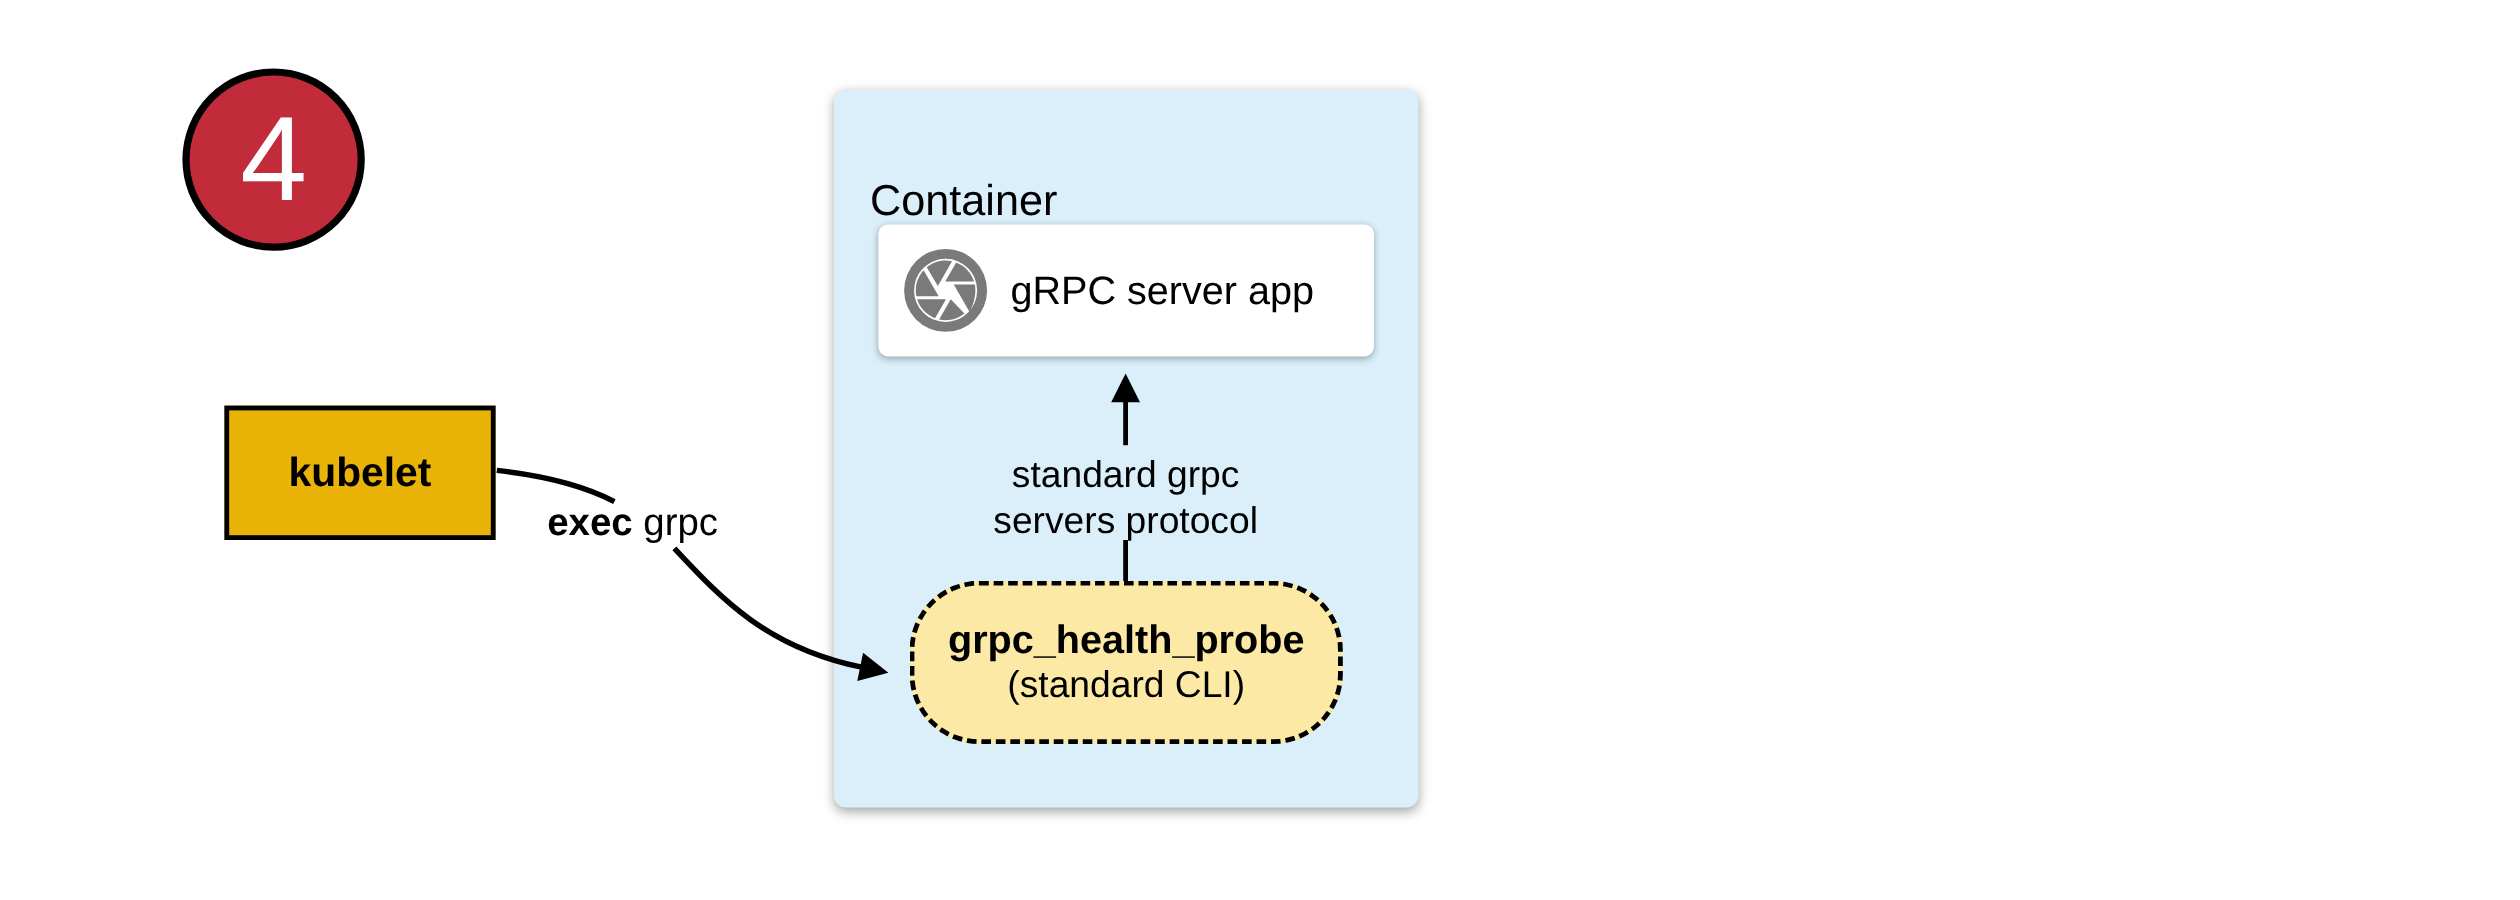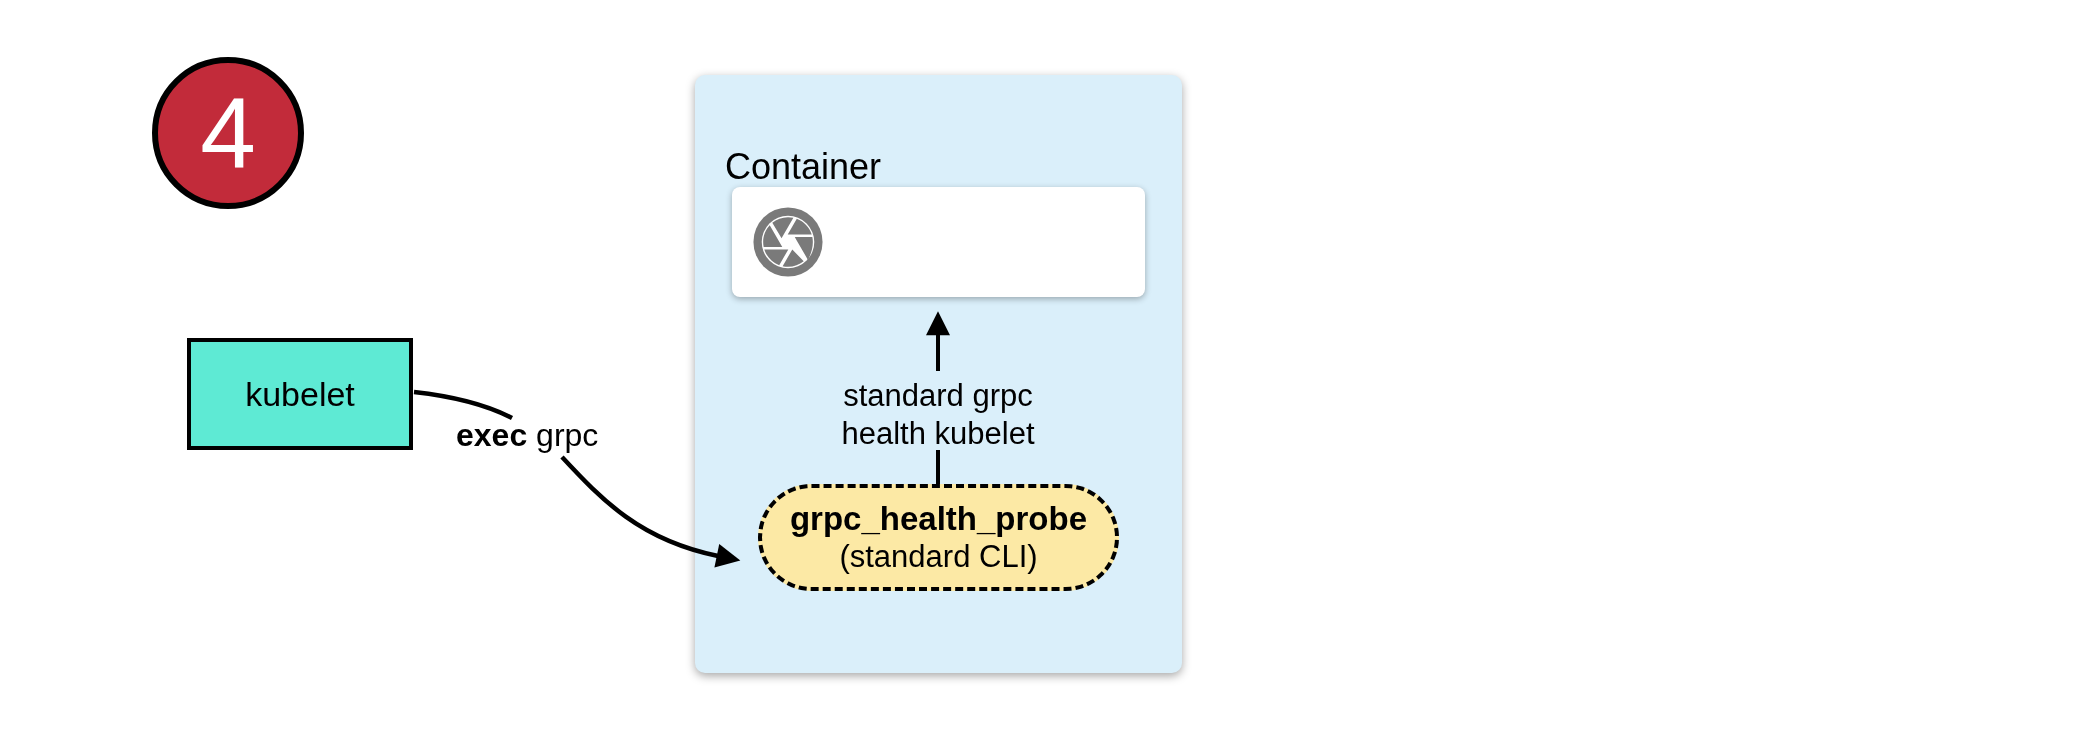--- a/index.html
+++ b/index.html
@@ -13,22 +13,22 @@
   .badge{
     left:152px;top:57px;width:152px;height:152px;box-sizing:border-box;
     background:var(--badge-red,#c22b3a);border:6px solid #000;border-radius:50%;
     display:flex;align-items:center;justify-content:center;z-index:3;
   }
   .badge-num{font-size:100px;line-height:1;color:#fff;}
 
   
   .kubelet{
     left:187px;top:338px;width:226px;height:112px;box-sizing:border-box;
-    background:#5eead4;border:4px solid #000;display:flex;align-items:center;justify-content:center;
-    font-size:34px;z-index:3;
+    background:#eab308;border:4px solid #000;display:flex;align-items:center;justify-content:center;
+    font-size:34px;z-index:3;font-weight:bold;
   }
 
   
   .execlabel{left:456px;top:417px;font-size:32px;z-index:3;white-space:nowrap;}
   .execlabel .b{font-weight:bold;margin-top:42px;}
 
   
   .container-box{
     left:695px;top:75px;width:487px;height:598px;
     background:var(--container-blue,#daeffa);border-radius:10px;
@@ -46,21 +46,21 @@
   .serverbox svg{flex:0 0 auto;display:block;}
 
   
   .healthlabel{
     left:788px;top:377px;width:300px;text-align:center;
     font-size:31px;line-height:38px;white-space:pre-line;z-index:3;
   }
 
   
   .probebox{
-    left:758px;top:484px;width:361px;height:107px;box-sizing:border-box;
+    left:758px;top:484px;width:361px;height:136px;box-sizing:border-box;
     background:var(--probe-yellow,#fce9a5);border:4px dashed #000;border-radius:58px;
     display:flex;flex-direction:column;align-items:center;justify-content:center;gap:4px;
     z-index:3;
   }
   .probebox .name{font-weight:bold;font-size:33px;line-height:1.05;}
   .probebox .sub{font-size:31px;line-height:1.05;text-align:right;}
 
   
   .sidenote{
     left:1319px;top:116px;width:680px;font-size:32px;line-height:38px;
@@ -101,24 +101,25 @@
   <div class="abs execlabel">
     <span class="b">exec</span><span> grpc</span>
   </div>
 
   <div class="abs serverbox">
     <svg width="72" height="72" viewBox="0 0 100 100" aria-hidden="true">
       <circle cx="50" cy="50" r="48" fill="var(--icon-gray,#7a7a7a)"></circle>
       <circle cx="50" cy="50" r="36.5" fill="#ffffff"></circle>
       <path fill="var(--icon-gray,#7a7a7a)" transform="translate(50,50) scale(3.45) translate(-12,-12)" d="M9.4 10.5l4.77-8.26C13.47 2.09 12.75 2 12 2c-2.4 0-4.6.85-6.32 2.25L9.4 10.5zM21.54 9c-.92-2.92-3.15-5.26-6-6.34L11.88 9h9.66zM21.8 10h-7.07l.54.95 4.77 8.26C21.16 17.01 22 14.61 22 12c0-.69-.07-1.35-.2-2zM8.54 12l-3.9-6.75C3.01 7.03 2 9.39 2 12c0 .69.07 1.35.2 2h7.49l-1.15-2zM2.46 15c.92 2.92 3.15 5.26 6 6.34L12.12 15H2.46zM13.73 15l-3.9 6.76c.7.15 1.42.24 2.17.24 2.4 0 4.6-.85 6.32-2.25L13.73 15z"></path>
     </svg>
+    <span>gRPC server app</span>
   </div>
 
   <div class="abs healthlabel">standard grpc
-health kubelet</div>
+servers protocol</div>
 
   <div class="abs probebox">
     <div class="name">grpc_health_probe</div>
     <div class="sub">(standard CLI)</div>
   </div>
 
 
 </div>
 
 </body></html>

